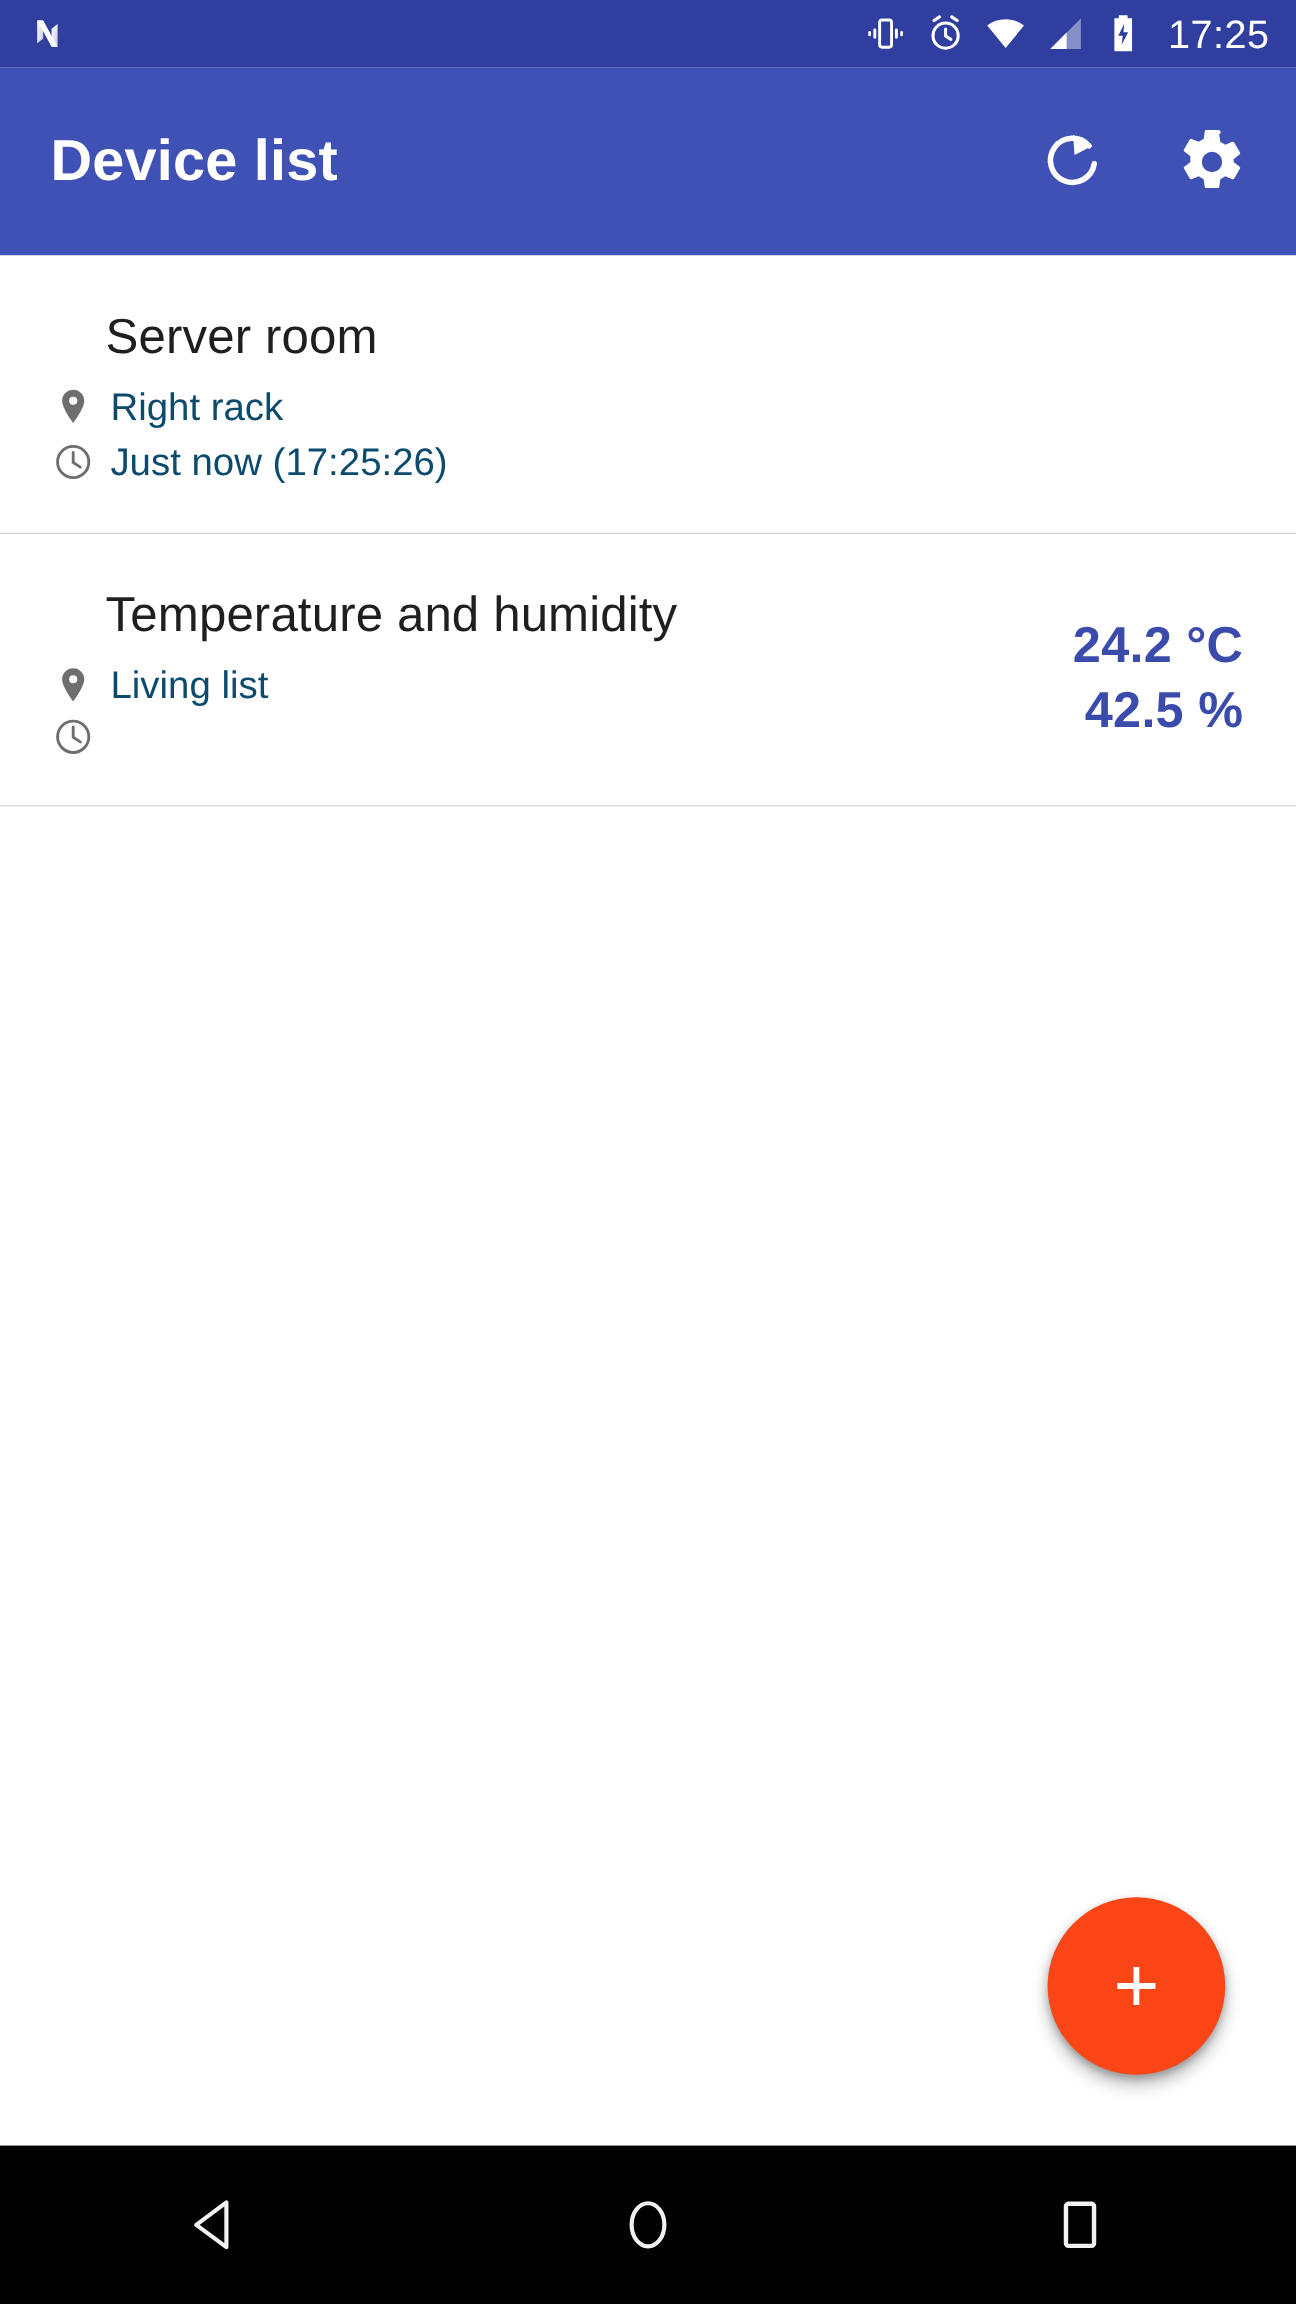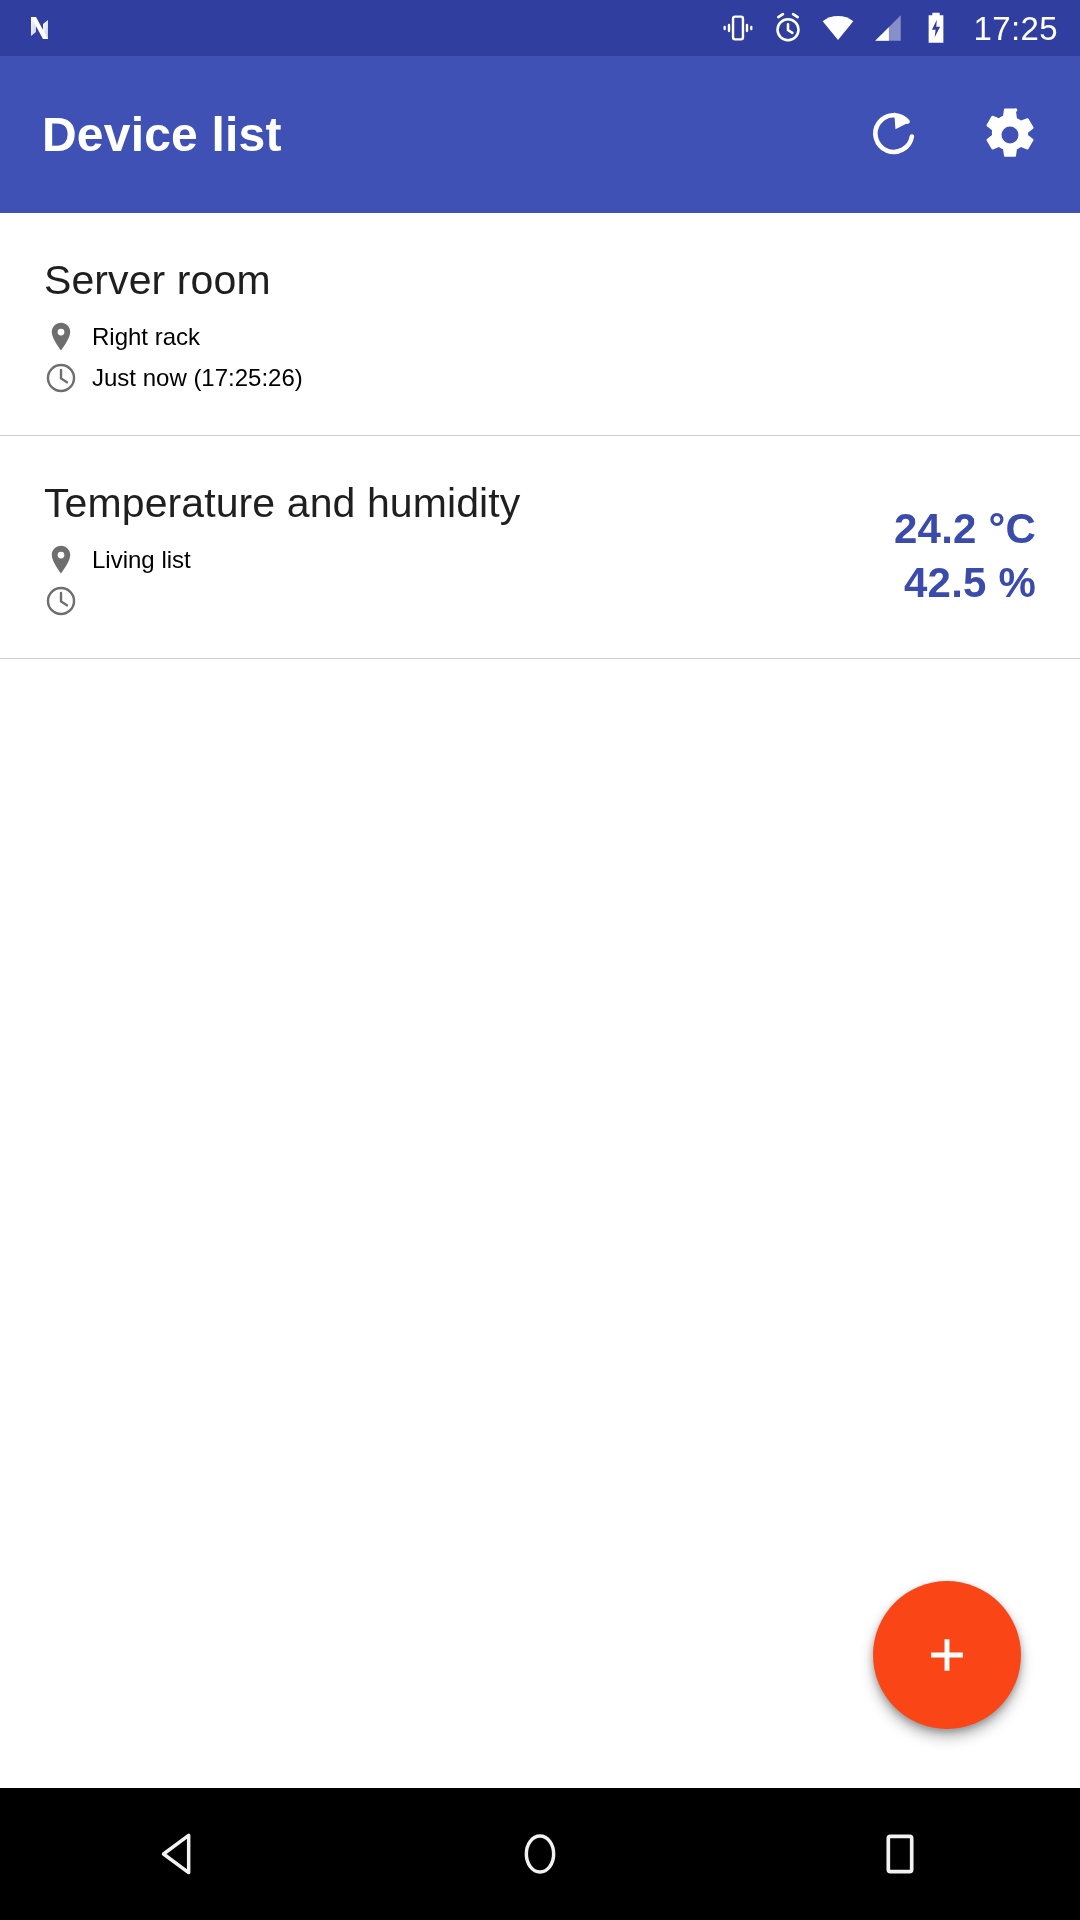--- a/index.html
+++ b/index.html
@@ -63,28 +63,29 @@
     background:#ffffff; cursor:pointer;
   }
   .row-divider{
     width:1080px; height:1px; background:#bdbdbd; opacity:0.75;
   }
   .device-info{ display:flex; flex-direction:column; min-width:0; }
   .device-name{
     font-size:41px; color:#1f1f1f; font-weight:400;
     line-height:1.15; letter-spacing:0.1px; white-space:nowrap;
     margin-bottom:9px;
+    margin-left:44px;
   }
   .meta-line{
     display:flex; align-items:center; gap:14px;
     margin-top:7px;
   }
   .meta-icon{ width:34px; height:34px; flex:none; display:block; }
   .meta-text{
-    font-size:24px; color:#000000; font-weight:400;
+    font-size:32px; color:#0c4a6e; font-weight:400;
     line-height:1.2; white-space:nowrap;
   }
   .device-values{
     display:flex; flex-direction:column; align-items:flex-end;
     padding-top:22px; flex:none;
   }
   .value-primary{
     font-size:47px; font-weight:700; color:#3a4bab;
     line-height:1.28; white-space:nowrap; letter-spacing:0.2px;
   }

